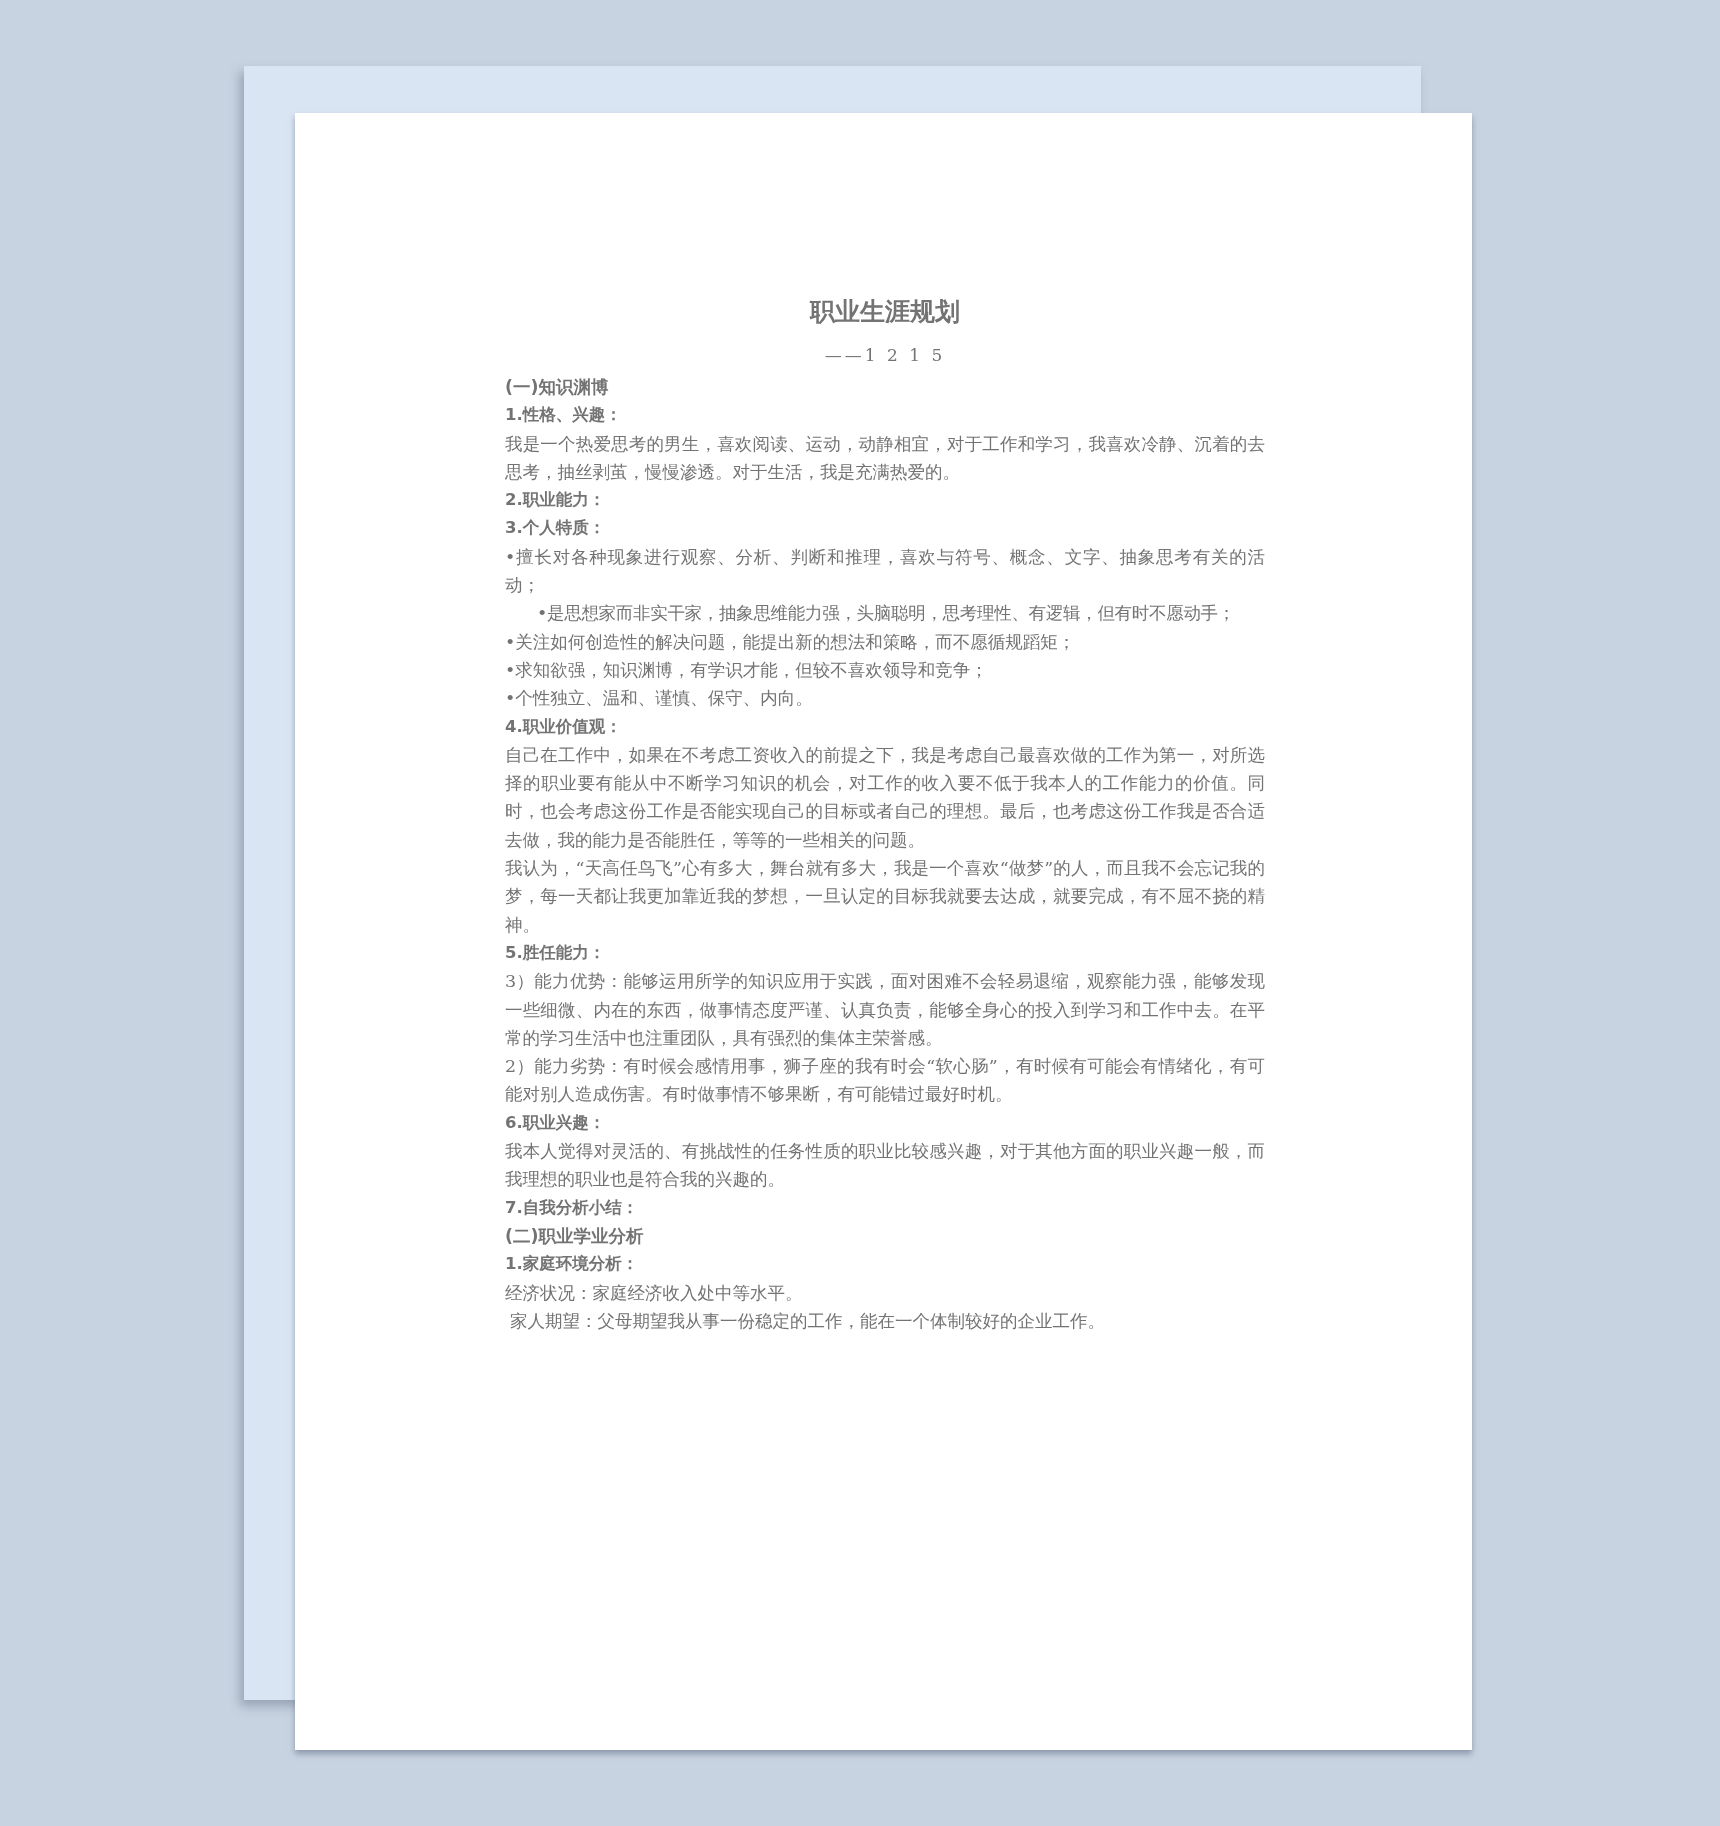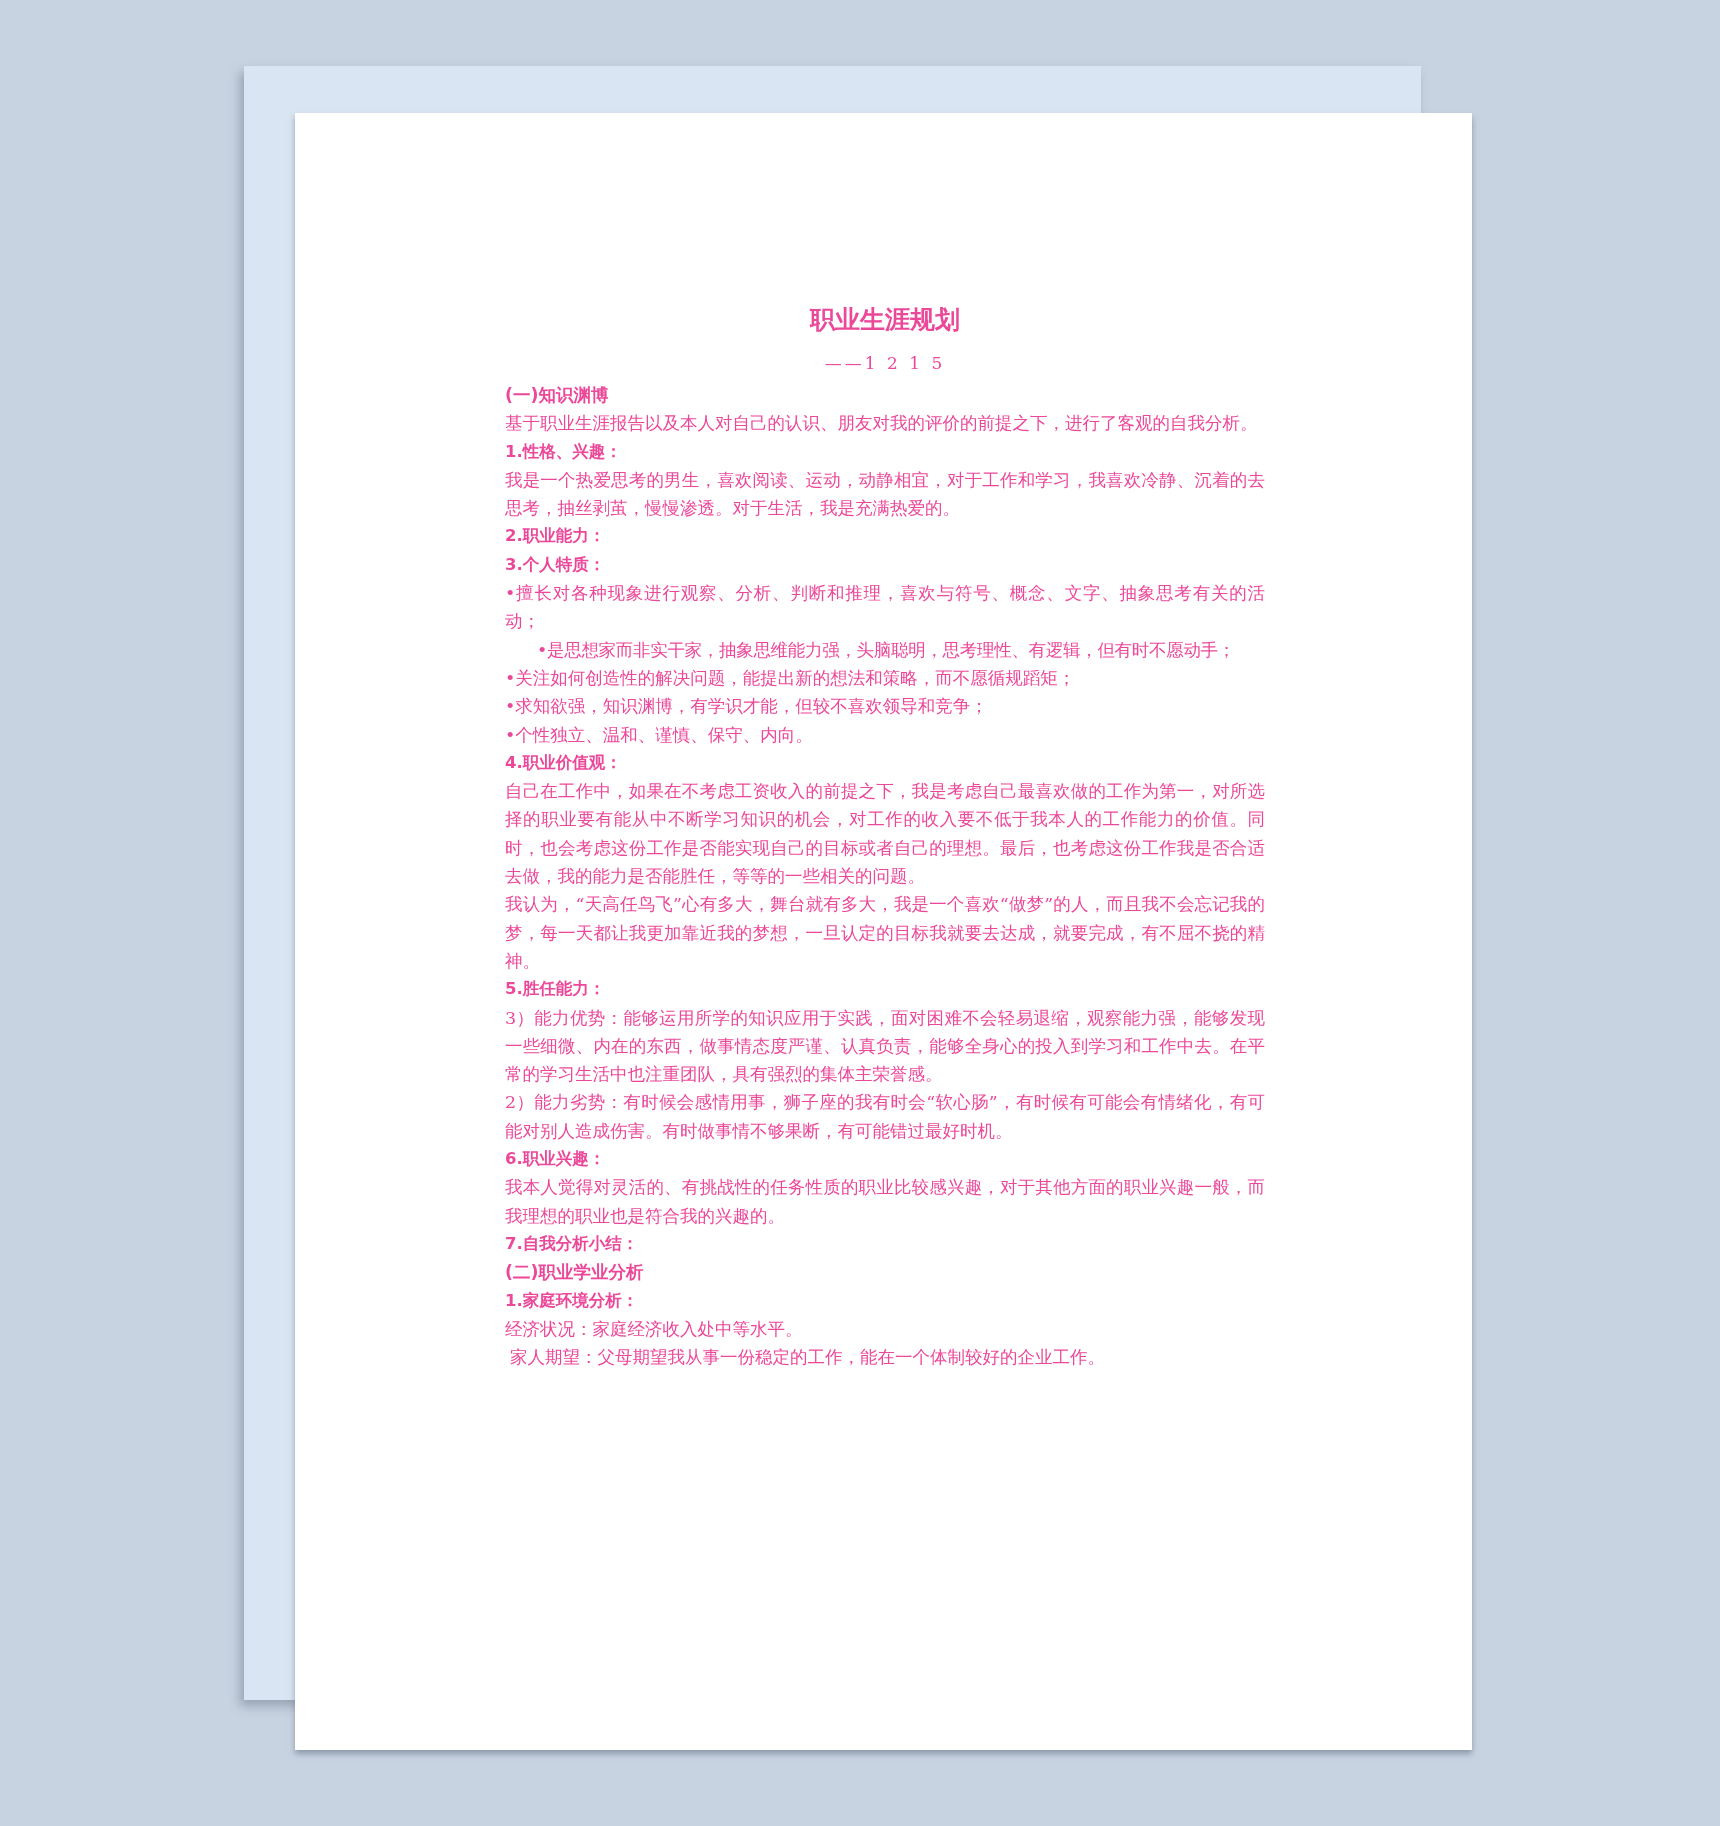--- a/index.html
+++ b/index.html
@@ -9,22 +9,22 @@
   }
   .back-sheet {
     position:absolute; left:244px; top:66px; width:1177px; height:1634px;
     background:#dae5f3; box-shadow:-4px 6px 10px rgba(90,105,125,0.45);
   }
   .page {
     position:absolute; left:295px; top:113px; width:1177px; height:1637px;
     background:#ffffff; box-shadow:0 4px 6px rgba(100,115,135,0.6);
   }
   .content {
-    position:absolute; left:210px; top:190px; width:760px;
-    color:#ec4899; font-size:17.5px; line-height:28.3px;
+    position:absolute; left:210px; top:182px; width:760px;
+    color:#737373; font-size:17.5px; line-height:28.3px;
   }
   .doc-title {
     text-align:center; font-size:25px; font-weight:bold; line-height:34px;
     margin:0 0 13px 0; font-family:"DejaVu Sans", sans-serif;
   }
   .doc-subtitle {
     text-align:center; font-size:17px; letter-spacing:3px; line-height:26px; margin-bottom:5px;
   }
   .h1 { font-weight:bold; font-family:"DejaVu Sans", sans-serif; font-size:17.5px; }
   .h2 { font-weight:bold; font-family:"DejaVu Sans", sans-serif; font-size:16.5px; }
@@ -35,21 +35,20 @@
 <body>
 
 <div class="back-sheet"></div>
 
 <div class="page">
   <div class="content">
     <div class="doc-title">职业生涯规划</div>
     <div class="doc-subtitle">——1 2 1 5</div>
 
     <div class="h1">(一)知识渊博</div>
-    <div class="p">基于职业生涯报告以及本人对自己的认识、朋友对我的评价的前提之下，进行了客观的自我分析。</div>
 
     <div class="h2">1.性格、兴趣：</div>
     <div class="p">我是一个热爱思考的男生，喜欢阅读、运动，动静相宜，对于工作和学习，我喜欢冷静、沉着的去思考，抽丝剥茧，慢慢渗透。对于生活，我是充满热爱的。</div>
 
     <div class="h2">2.职业能力：</div>
 
     <div class="h2">3.个人特质：</div>
     <div class="p">•擅长对各种现象进行观察、分析、判断和推理，喜欢与符号、概念、文字、抽象思考有关的活动；</div>
     <div class="p" style="white-space:nowrap;letter-spacing:-0.3px;margin-left:32px;">•是思想家而非实干家，抽象思维能力强，头脑聪明，思考理性、有逻辑，但有时不愿动手；</div>
     <div class="p">•关注如何创造性的解决问题，能提出新的想法和策略，而不愿循规蹈矩；</div>

